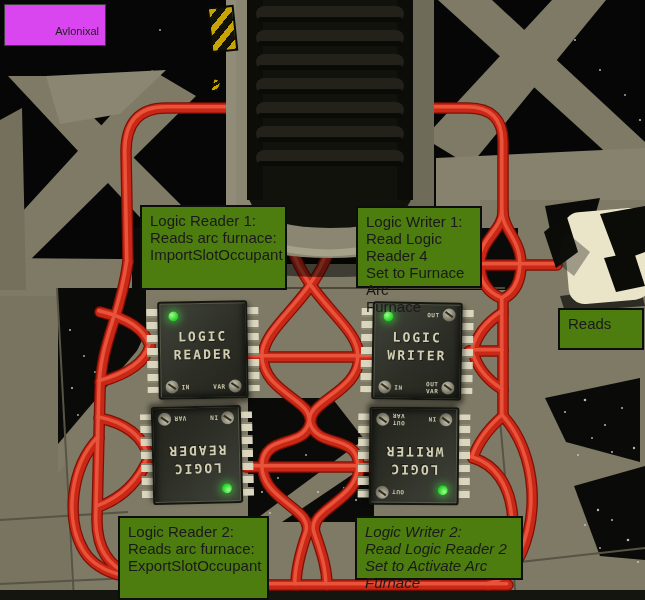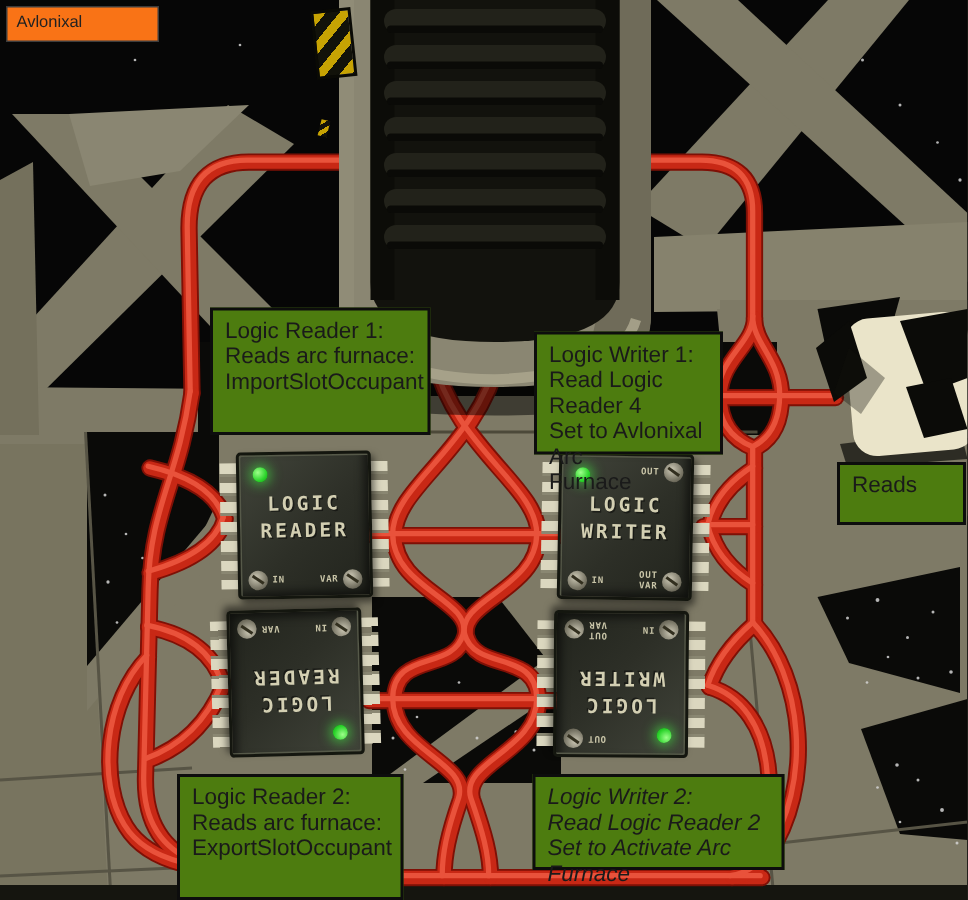--- a/index.html
+++ b/index.html
@@ -37,21 +37,21 @@
   .screw::after{content:"";position:absolute;left:2px;right:2px;top:5px;height:2px;
     background:#322f1f;transform:rotate(35deg);}
   .plabel{font-family:"DejaVu Sans Mono",monospace;font-size:6px;font-weight:bold;
     color:#c9c5a8;line-height:6px;letter-spacing:.5px;}
   .stack{display:flex;flex-direction:column;gap:1px;text-align:right;}
 
   
   .note{position:absolute;box-sizing:border-box;background:#4d7c0f;border:2px solid #0d0d0d;
     padding:5px 8px;font-size:15px;line-height:17px;color:#1a1a1a;}
   .nameplate{position:absolute;left:4px;top:4px;box-sizing:border-box;width:102px;height:24px;
-    background:#f97316;border:1px solid #3c3c3c;padding:4px 6px;font-size:11px;line-height:13px;color:#222;}
+    background:#d946ef;border:1px solid #3c3c3c;padding:20px 6px;font-size:11px;line-height:13px;color:#222;text-align:right;}
 </style>
 </head>
 <body>
 
 <div class="stage">
 
   <svg width="645" height="600" viewBox="0 0 645 600">
     <defs>
       <g id="cg" fill="none" stroke-linecap="round" stroke-linejoin="round">
         <path d="M128,262 L126,152 Q126,108 166,108 L468,108 Q503,108 503,142 L503,212"></path>
@@ -301,24 +301,24 @@
       </div>
     </div>
   </div>
 
   <div class="note" style="left:140px;top:205px;width:147px;height:85px;">
     <div>Logic Reader 1:</div>
     <div>Reads arc furnace:</div>
     <div>ImportSlotOccupant</div>
   </div>
 
-  <div class="note" style="left:356px;top:221px;width:126px;height:82px;">
+  <div class="note" style="left:356px;top:206px;width:126px;height:82px;">
     <div>Logic Writer 1:</div>
     <div>Read Logic Reader 4</div>
-    <div>Set to Avlonixal Arc</div>
+    <div>Set to Furnace Arc</div>
     <div>Furnace</div>
   </div>
 
   <div class="note" style="left:558px;top:308px;width:86px;height:42px;">
     <div>Reads</div>
   </div>
 
   <div class="note" style="left:118px;top:516px;width:151px;height:84px;">
     <div>Logic Reader 2:</div>
     <div>Reads arc furnace:</div>

